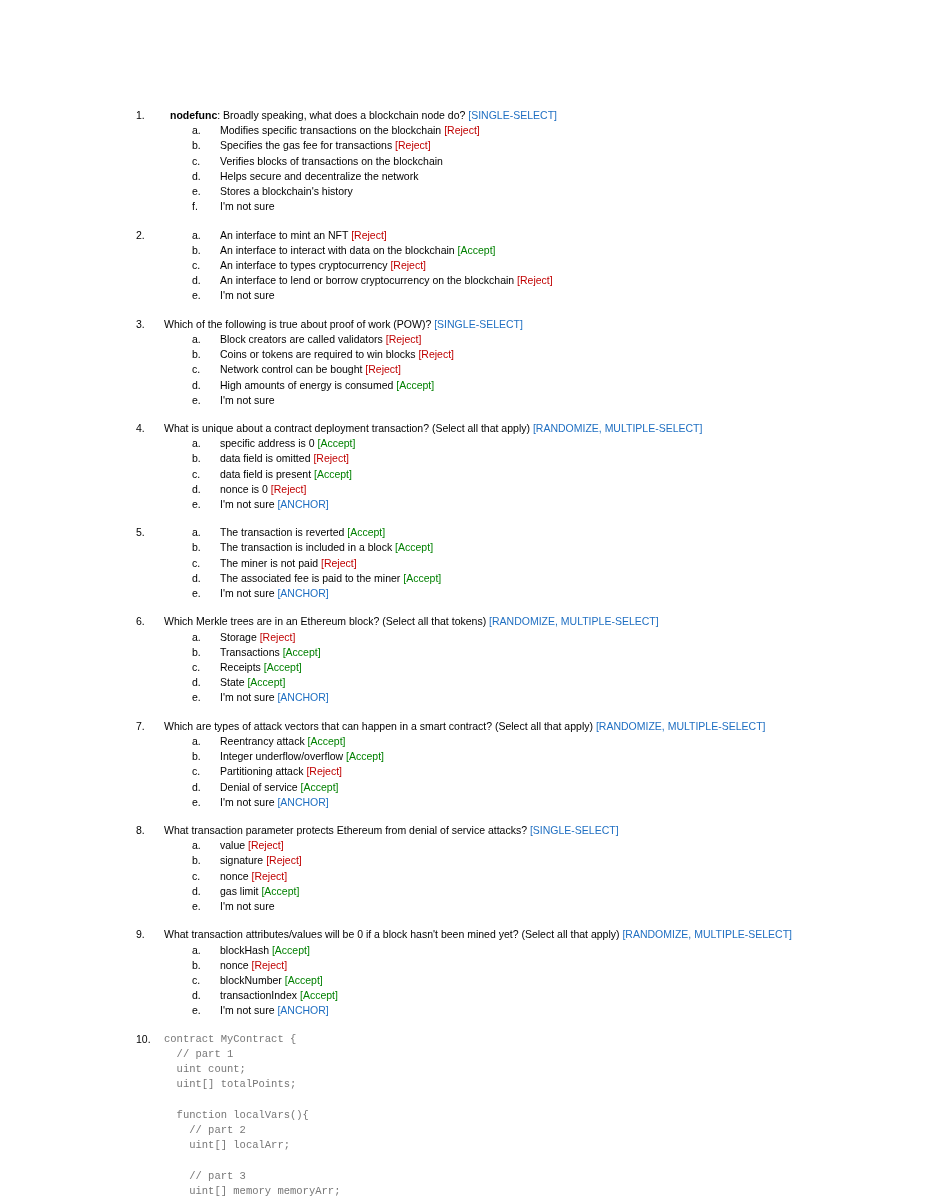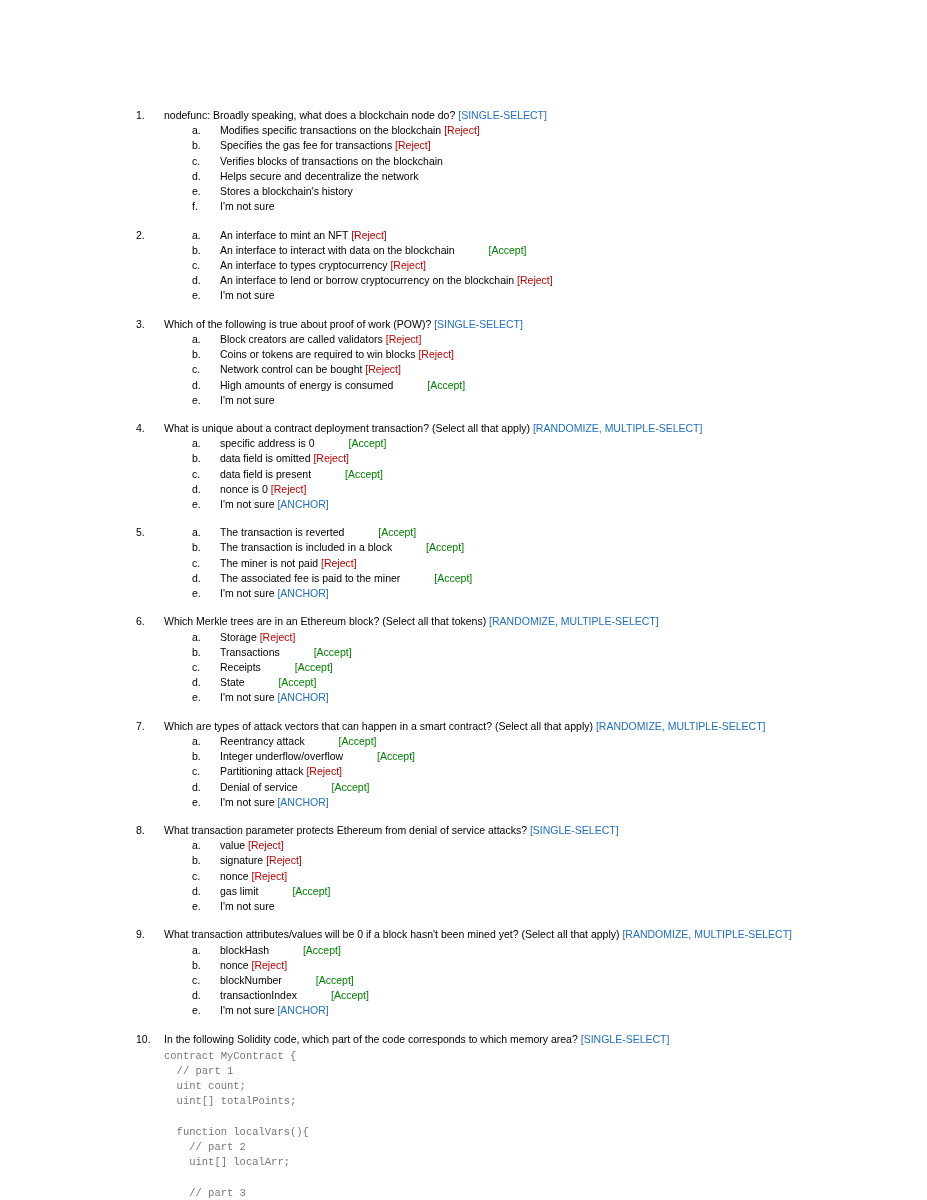--- a/index.html
+++ b/index.html
@@ -24,23 +24,23 @@
     padding-left:28px;
     margin-bottom:13px;
   }
   ol.questions > li::before{
     content:counter(qn) ".";
     position:absolute;
     left:0;
     top:0;
   }
   .stem{display:block;}
-  .stem .bold{font-weight:normal;}
+  .stem .bold{font-weight:bold;margin-left:6px;}
   .tag{color:#1F6FC2;}
-  .accept{color:#008000;margin-left:31px;}
+  .accept{color:#008000;}
   .reject{color:#C00000;margin-top:16px;}
   .anchor{color:#1F6FC2;}
   ol.opts{
     list-style:none;
     padding:0;
     margin:0 0 0 28px;
     counter-reset:op;
   }
   ol.opts > li{
     counter-increment:op;
@@ -148,21 +148,20 @@
       <span class="stem"><span>What transaction attributes/values will be 0 if a block hasn't been mined yet? (Select all that apply) </span><span class="tag">[RANDOMIZE, MULTIPLE-SELECT]</span></span>
       <ol class="opts">
         <li><span>blockHash </span><span class="accept">[Accept]</span></li>
         <li><span>nonce </span><span class="reject">[Reject]</span></li>
         <li><span>blockNumber </span><span class="accept">[Accept]</span></li>
         <li><span>transactionIndex </span><span class="accept">[Accept]</span></li>
         <li><span>I'm not sure </span><span class="anchor">[ANCHOR]</span></li>
       </ol>
     </li>
     <li>
-      <span class="stem"><span>In the following Solidity code, which part of the code corresponds to which memory area? </span><span class="tag">[SINGLE-SELECT]</span></span>
       <pre class="code">contract MyContract {
   // part 1
   uint count;
   uint[] totalPoints;
 
   function localVars(){
     // part 2
     uint[] localArr;
 
     // part 3

